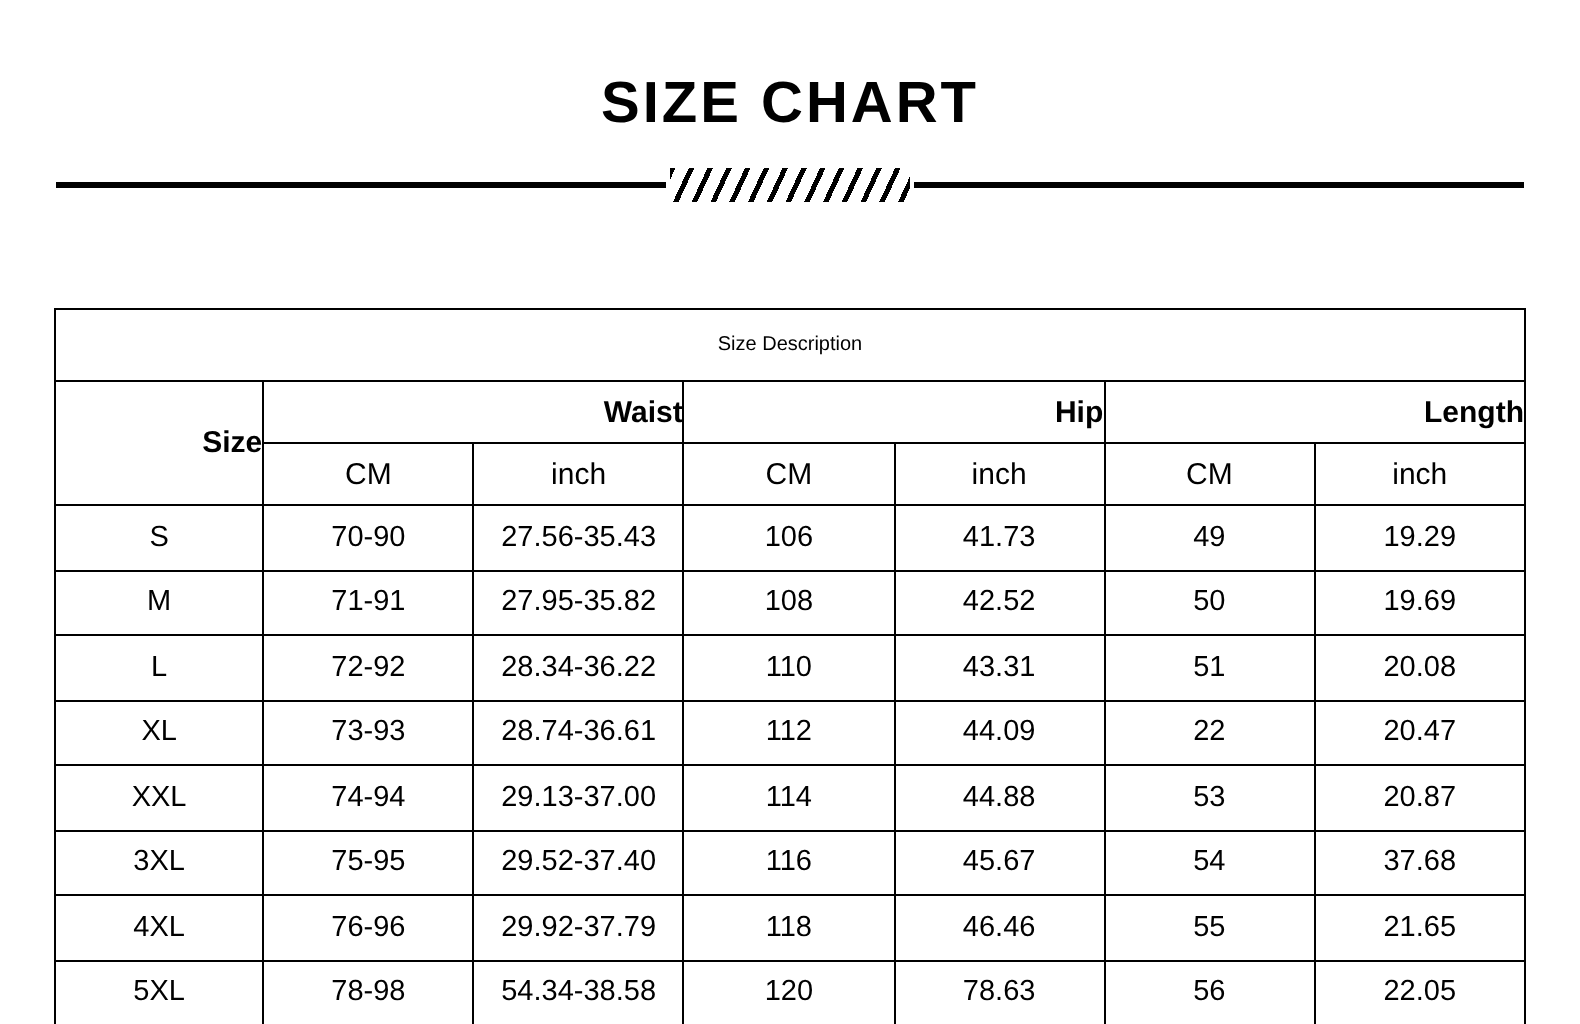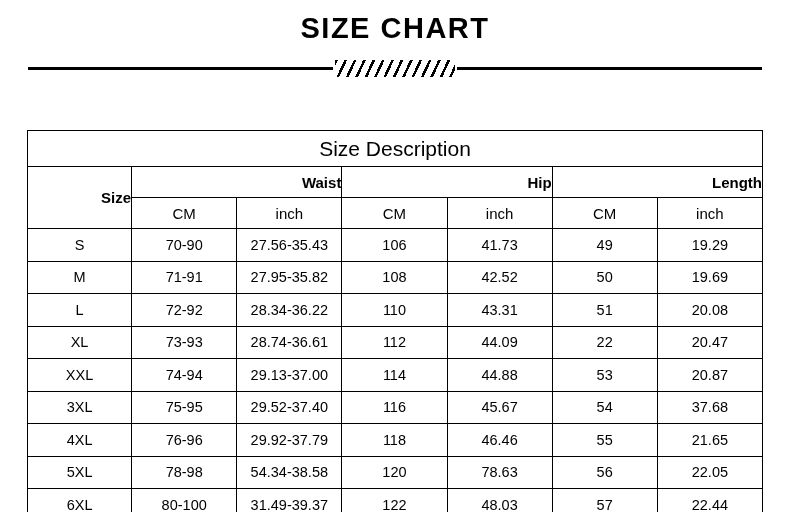--- a/index.html
+++ b/index.html
@@ -18,21 +18,21 @@
     position: relative;
     width: 790px;
     height: 512px;
     box-sizing: border-box;
   }
   .title {
     text-align: center;
     font-size: 29px;
     font-weight: bold;
     letter-spacing: 1.5px;
-    margin-top: 12px;
+    margin-top: 36px;
     color: #000;
   }
   .divider {
     display: flex;
     align-items: center;
     justify-content: center;
     margin-top: 14px;
     height: 18px;
   }
   .divider .bar {
@@ -65,21 +65,21 @@
   table.size-chart th {
     border: 1px solid #000;
     text-align: center;
     font-size: 14.5px;
     font-weight: normal;
     height: 31.5px;
     padding: 0;
     color: #000;
   }
   table.size-chart .desc-row td {
-    font-size: 21px;
+    font-size: 10px;
     height: 35px;
     margin-top: 47px;
   }
   table.size-chart .group-row td {
     font-weight: bold;
     font-size: 15px;
     height: 30px;
     text-align: right;
   }
   table.size-chart .unit-row td {

